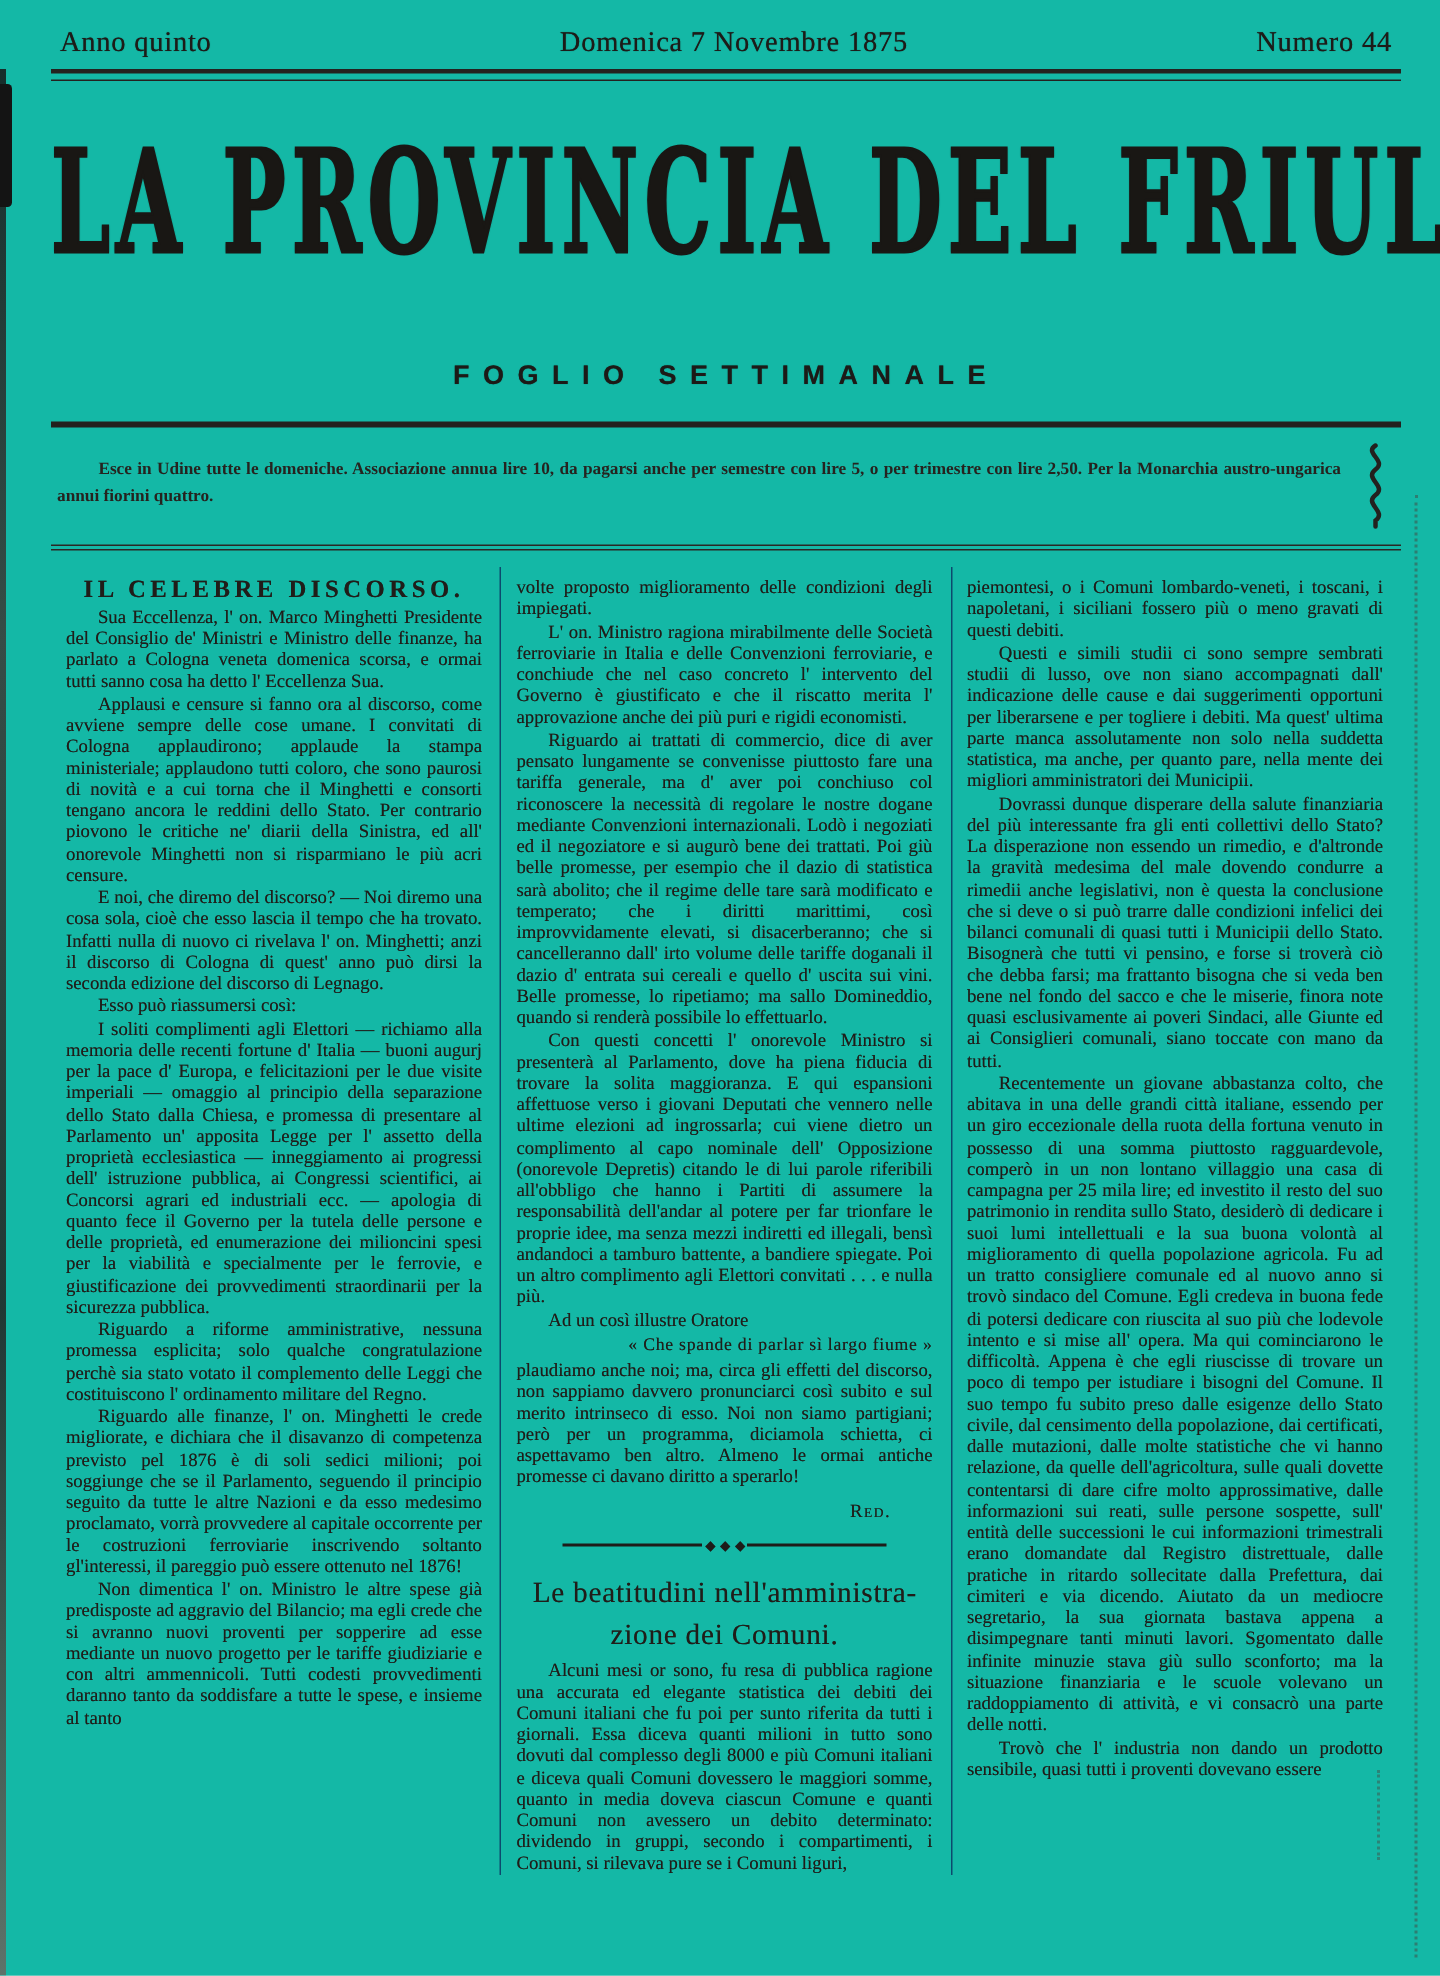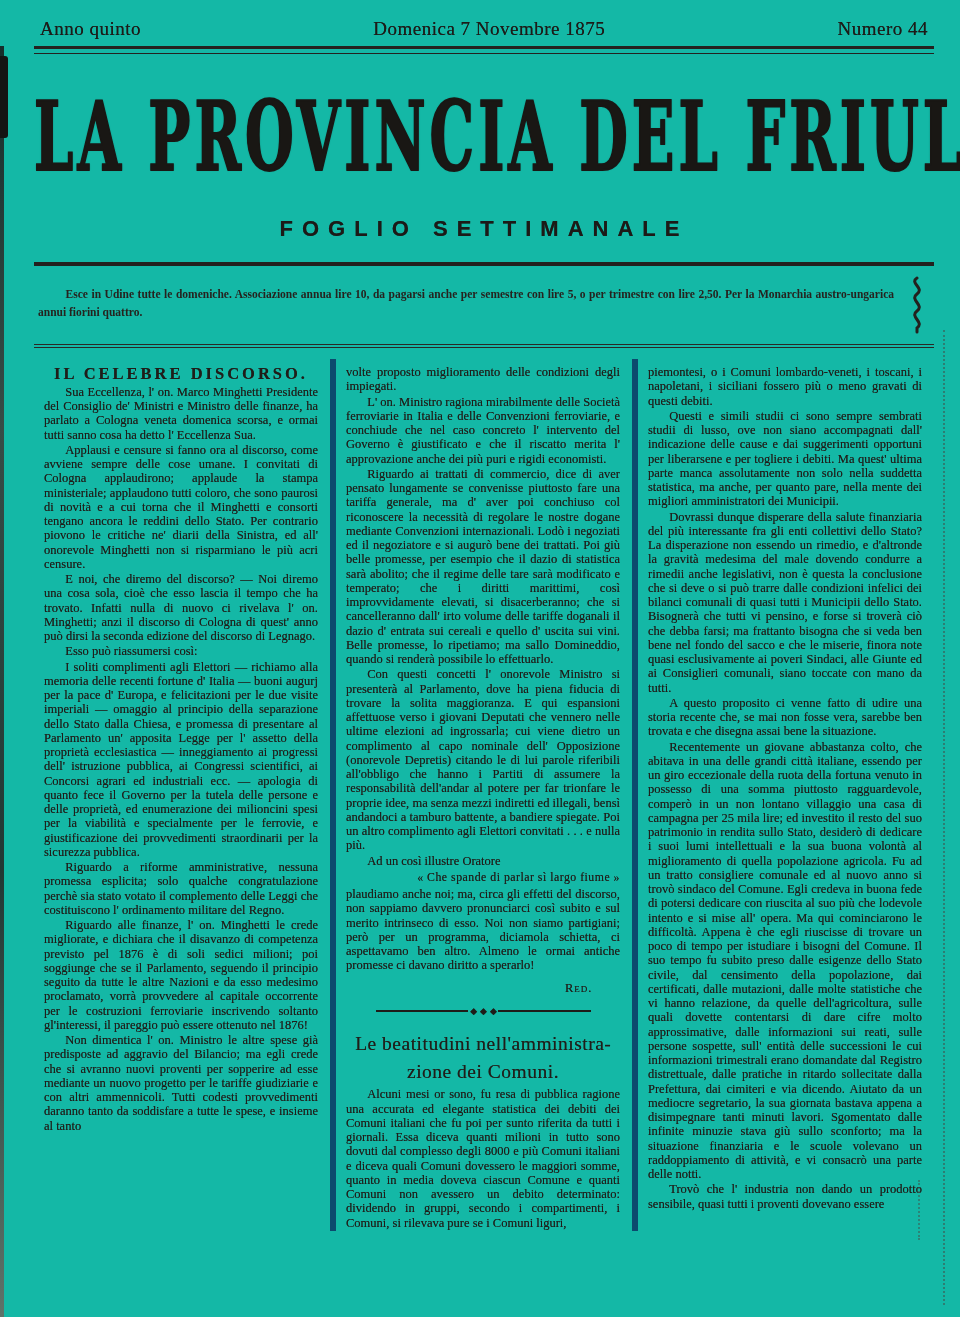--- a/index.html
+++ b/index.html
@@ -46,25 +46,25 @@
     letter-spacing:4px;
     line-height:1;
     white-space:nowrap;
     transform:scaleY(1.7);
     transform-origin:top center;
     color:#191714;
     -webkit-text-stroke:1.2px #191714;
     text-shadow:0 0 1px rgba(20,18,14,.9);
   }
   .newspaper-subtitle{
-    margin-top:72px;
+    margin-top:96px;
     text-align:center;
     font-family:"Liberation Sans", sans-serif;
     font-weight:bold;
-    font-size:22px;
+    font-size:18px;
     letter-spacing:9px;
     color:#1c1a17;
     text-shadow:0 0 .5px rgba(25,22,18,.7);
   }
   .info-box{
     margin-top:20px;
     border-top:4px solid #23211e;
     border-bottom:1px solid #2a2825;
     padding:8px 4px 10px 4px;
     display:flex;
@@ -92,21 +92,21 @@
   .col-body{
     flex:1 1 0;
     padding:6px 12px 0 10px;
     font-size:12.5px;
     line-height:1.14;
     text-align:justify;
     hyphens:auto;
     color:#201d19;
     text-shadow:0 0 .4px rgba(30,26,20,.65);
   }
-  .col-body + .col-body{border-left:6px solid #0c4a6e;}
+  .col-body + .col-body{border-left:1px solid #0c4a6e;}
   .col-body p{margin:0 0 1px 0;text-indent:1.7em;}
   .col-body p.cont{text-indent:0;}
   .article-title{
     text-align:center;
     font-weight:bold;
     font-size:16.5px;
     letter-spacing:3px;
     margin:4px 0 14px 0;
     text-indent:0 !important;
   }
@@ -201,21 +201,20 @@
         <span class="bar"></span>
       </div>
       <p class="article2-title">Le beatitudini nell'amministra­zione dei Comuni.</p>
       <p>Alcuni mesi or sono, fu resa di pubblica ragione una accurata ed elegante statistica dei debiti dei Comuni italiani che fu poi per sunto riferita da tutti i giornali. Essa diceva quanti milioni in tutto sono dovuti dal complesso degli 8000 e più Comuni italiani e diceva quali Comuni dovessero le maggiori somme, quanto in media doveva ciascun Comune e quanti Comuni non avessero un debito determinato: dividendo in gruppi, secondo i compartimenti, i Comuni, si rilevava pure se i Comuni liguri,</p>
     </div>
 
     <div class="col-body">
       <p class="cont">piemontesi, o i Comuni lombardo-veneti, i toscani, i napoletani, i siciliani fossero più o meno gravati di questi debiti.</p>
       <p>Questi e simili studii ci sono sempre sembrati studii di lusso, ove non siano accompagnati dall' indicazione delle cause e dai suggerimenti opportuni per liberarsene e per togliere i debiti. Ma quest' ultima parte manca assolutamente non solo nella suddetta statistica, ma anche, per quanto pare, nella mente dei migliori amministratori dei Municipii.</p>
       <p>Dovrassi dunque disperare della salute finanziaria del più interessante fra gli enti collettivi dello Stato? La disperazione non essendo un rimedio, e d'altronde la gravità medesima del male dovendo condurre a rimedii anche legislativi, non è questa la conclusione che si deve o si può trarre dalle condizioni infelici dei bilanci comunali di quasi tutti i Municipii dello Stato. Bisognerà che tutti vi pensino, e forse si troverà ciò che debba farsi; ma frattanto bisogna che si veda ben bene nel fondo del sacco e che le miserie, finora note quasi esclusivamente ai poveri Sindaci, alle Giunte ed ai Consiglieri comunali, siano toccate con mano da tutti.</p>
-      <p>A questo proposito ci venne fatto di udire una storia recente che, se mai non fosse vera, sarebbe ben trovata e che disegna assai bene la situazione.</p>
       <p>Recentemente un giovane abbastanza colto, che abitava in una delle grandi città italiane, essendo per un giro eccezionale della ruota della fortuna venuto in possesso di una somma piuttosto ragguardevole, comperò in un non lontano villaggio una casa di campagna per 25 mila lire; ed investito il resto del suo patrimonio in rendita sullo Stato, desiderò di dedicare i suoi lumi intellettuali e la sua buona volontà al miglioramento di quella popolazione agricola. Fu ad un tratto consigliere comunale ed al nuovo anno si trovò sindaco del Comune. Egli credeva in buona fede di potersi dedicare con riuscita al suo più che lodevole intento e si mise all' opera. Ma qui cominciarono le difficoltà. Appena è che egli riuscisse di trovare un poco di tempo per istudiare i bisogni del Comune. Il suo tempo fu subito preso dalle esigenze dello Stato civile, dal censimento della popolazione, dai certificati, dalle mutazioni, dalle molte statistiche che vi hanno relazione, da quelle dell'agricoltura, sulle quali dovette contentarsi di dare cifre molto approssimative, dalle informazioni sui reati, sulle persone sospette, sull' entità delle successioni le cui informazioni trimestrali erano domandate dal Registro distrettuale, dalle pratiche in ritardo sollecitate dalla Prefettura, dai cimiteri e via dicendo. Aiutato da un mediocre segretario, la sua giornata bastava appena a disimpegnare tanti minuti lavori. Sgomentato dalle infinite minuzie stava giù sullo sconforto; ma la situazione finanziaria e le scuole volevano un raddoppiamento di attività, e vi consacrò una parte delle notti.</p>
       <p>Trovò che l' industria non dando un prodotto sensibile, quasi tutti i proventi dovevano essere</p>
     </div>
 
   </div>
 </div>
 
 <div class="artifact edge-left-bar"></div>
 <div class="artifact edge-left-blob"></div>
 <div class="artifact edge-right-dots"></div>

